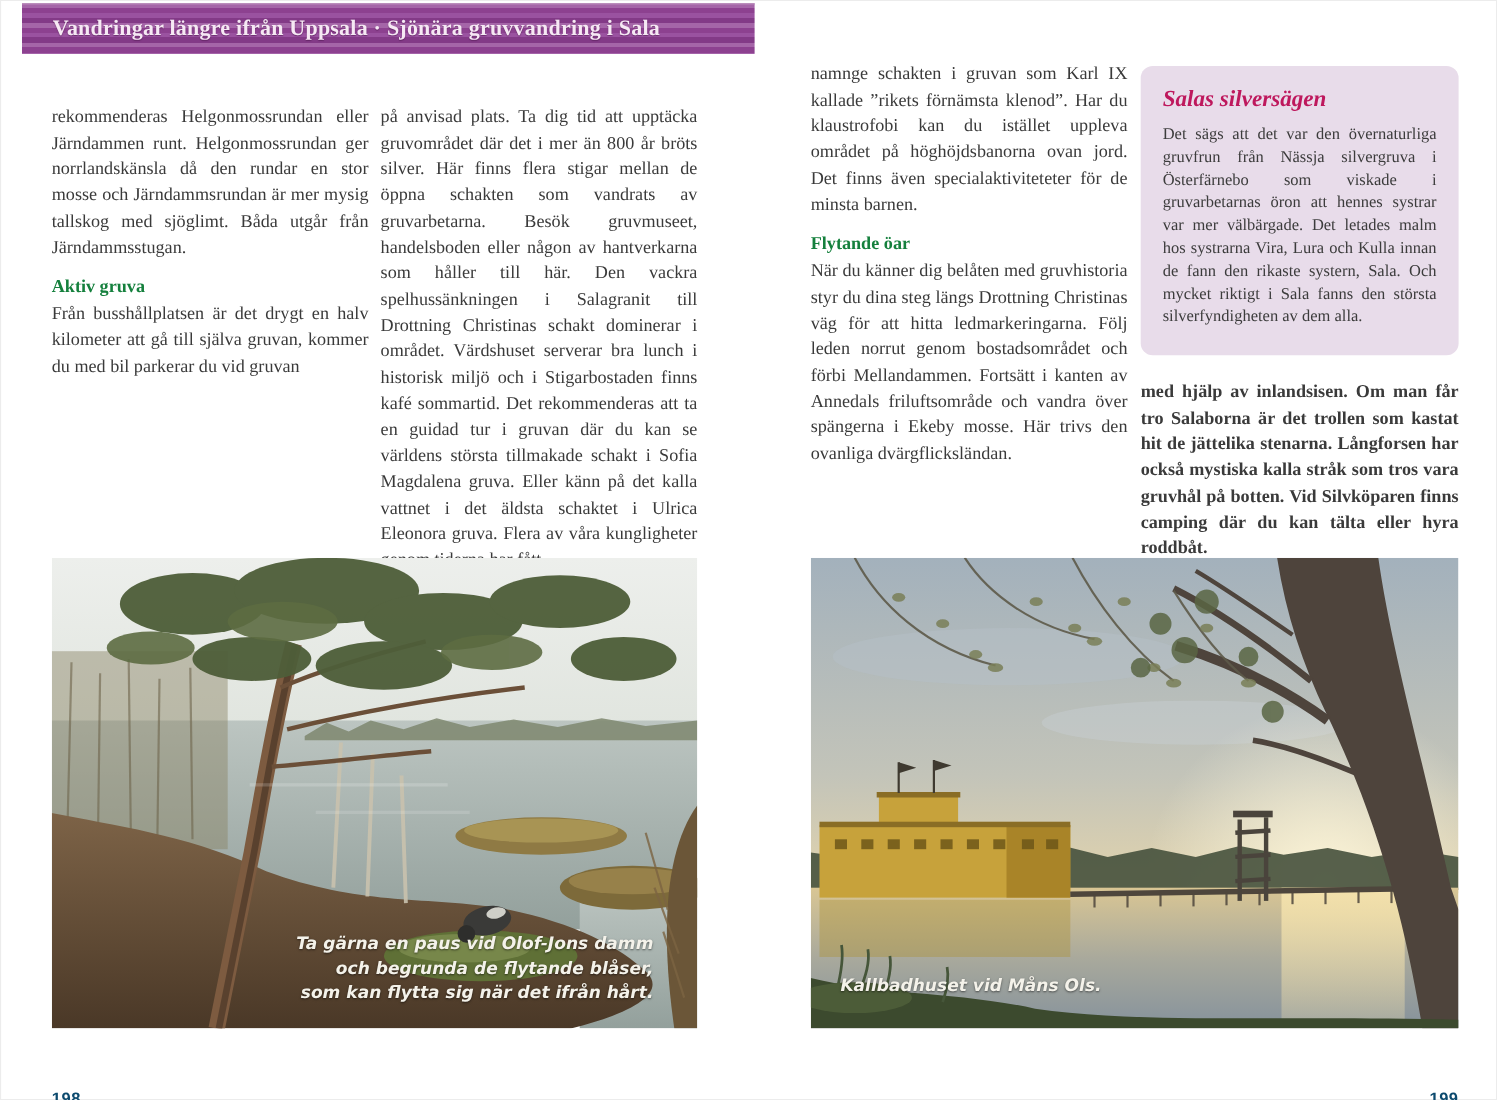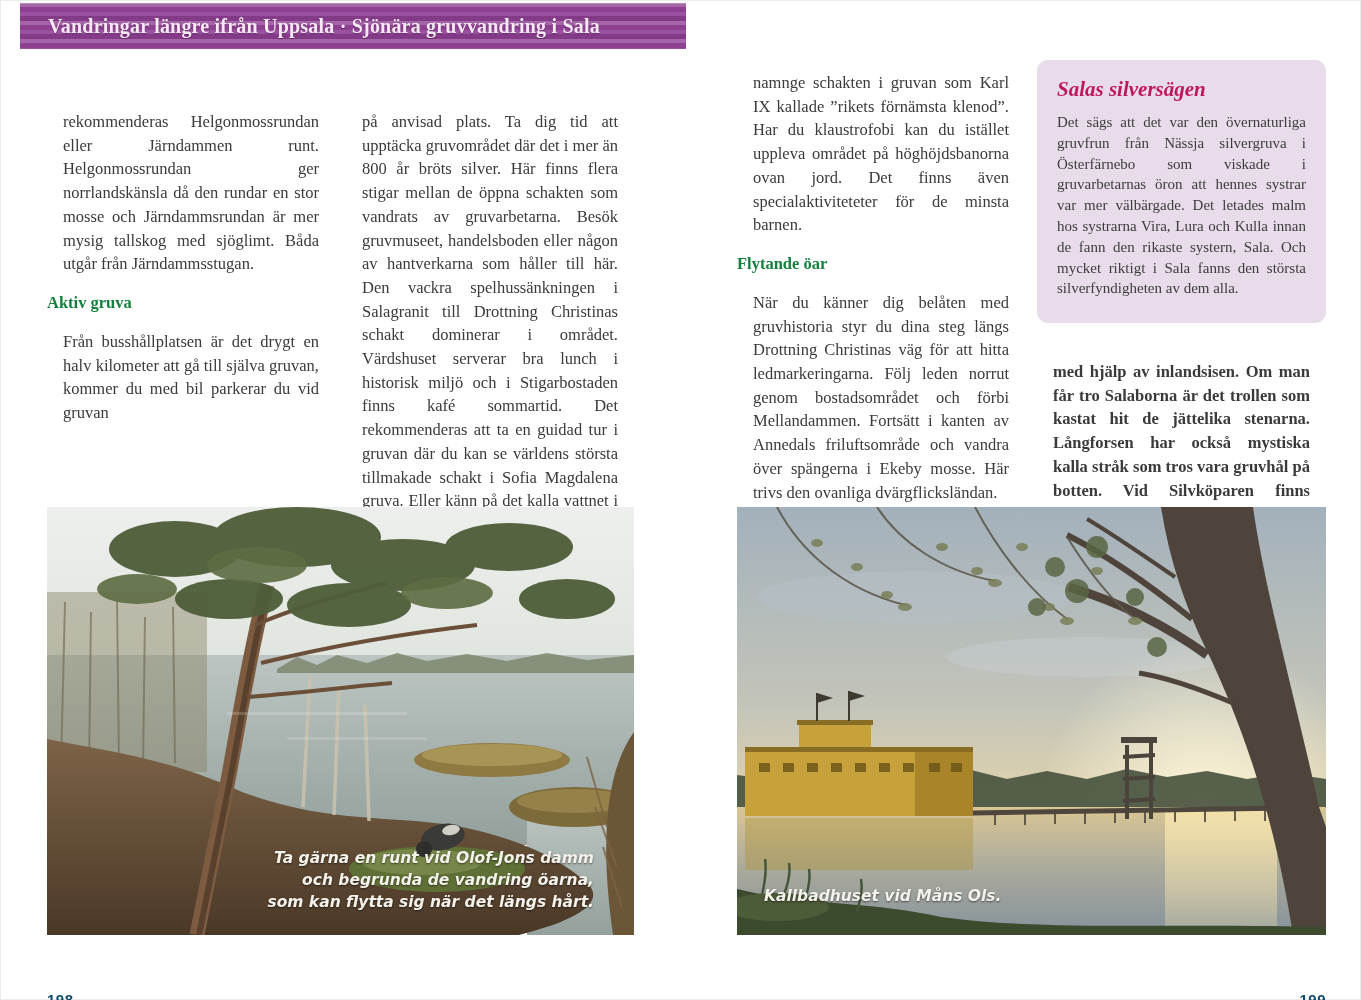--- a/index.html
+++ b/index.html
@@ -19,21 +19,21 @@
         #833a87 13px,#833a87 18px);
     display:flex;align-items:center;
     box-shadow:0 1px 0 #b98cba inset;
   }
   .header-bar .title{
     color:#f6e9f4;font-weight:bold;font-size:20px;letter-spacing:.2px;
     padding-left:28px;text-shadow:0 1px 1px rgba(60,10,60,.5);
   }
   
   .col{position:absolute;text-align:justify;font-size:16.5px;line-height:23.7px;}
-  .col p{margin:16px;}
+  .col p{margin:0;}
   .col p.indent{text-indent:19px;}
   .col h3{
     margin:13px 0 2px 0;font-size:16.5px;line-height:22px;color:#15803d;
     font-weight:bold;text-align:left;
   }
   #lp-c1{left:47px;top:94px;width:288px;}
   #lp-c2{left:346px;top:94px;width:288px;}
   #rp-c1{left:737px;top:55px;width:288px;}
   #rp-c2{left:1037px;top:344px;width:289px;font-weight:bold;}
   
@@ -180,23 +180,23 @@
       </g>
 
       <ellipse cx="396" cy="330" rx="22" ry="13" fill="#3a3a38" transform="rotate(-12 396 330)"></ellipse>
       <circle cx="377" cy="342" r="8" fill="#2e2e2c"></circle>
       <ellipse cx="404" cy="323" rx="9" ry="5" fill="#cfcfc8" transform="rotate(-12 404 323)"></ellipse>
 
       <rect x="180" y="205" width="180" height="3" fill="#ffffff" opacity=".18"></rect>
       <rect x="240" y="230" width="140" height="3" fill="#ffffff" opacity=".14"></rect>
     </svg>
     <figcaption class="caption" id="caption-left">
-      <div>Ta gärna en runt vid Olof-Jons damm</div>
-      <div>och begrunda de vandring öarna,</div>
-      <div>som kan flytta sig när det längs hårt.</div>
+      <div>Ta gärna en paus vid Olof-Jons damm</div>
+      <div>och begrunda de flytande blåser,</div>
+      <div>som kan flytta sig när det ifrån hårt.</div>
     </figcaption>
   </figure>
 
   <figure class="photo" id="photo-right">
     <svg viewBox="0 0 589 428" preserveAspectRatio="none">
       <defs>
         <linearGradient id="rsky" x1="0" y1="0" x2="0" y2="1">
           <stop offset="0" stop-color="#a3b1bc"></stop>
             <stop offset=".65" stop-color="#c3c4b9"></stop>
             <stop offset="1" stop-color="#e3d4ac"></stop>

